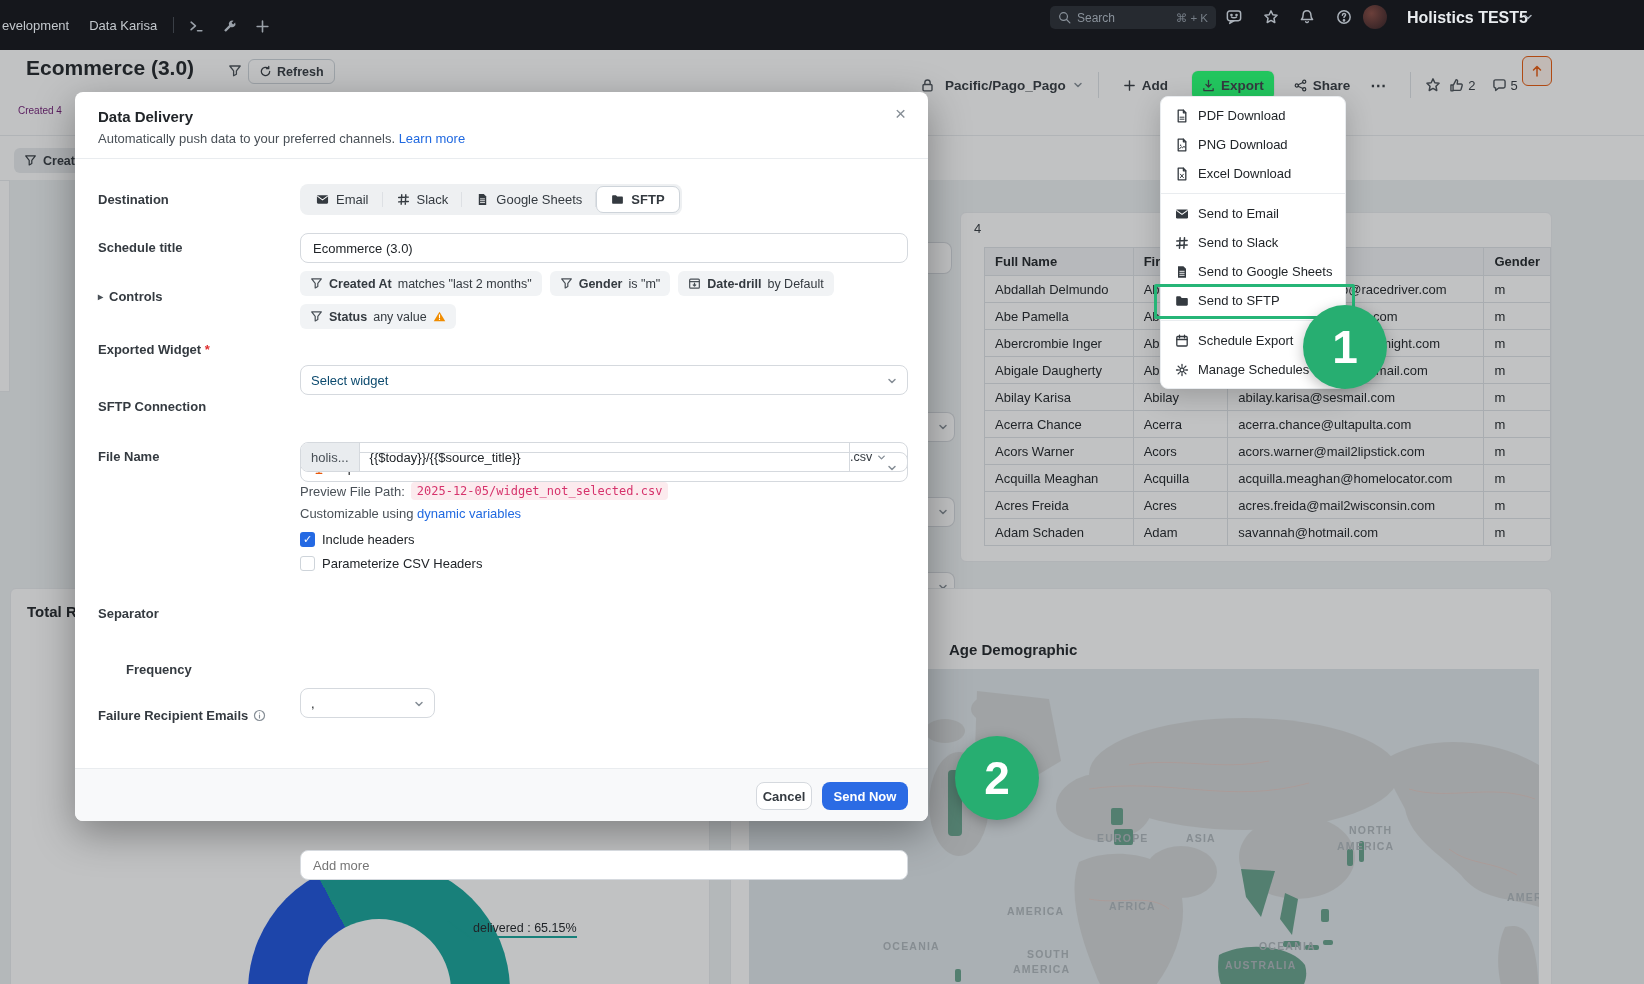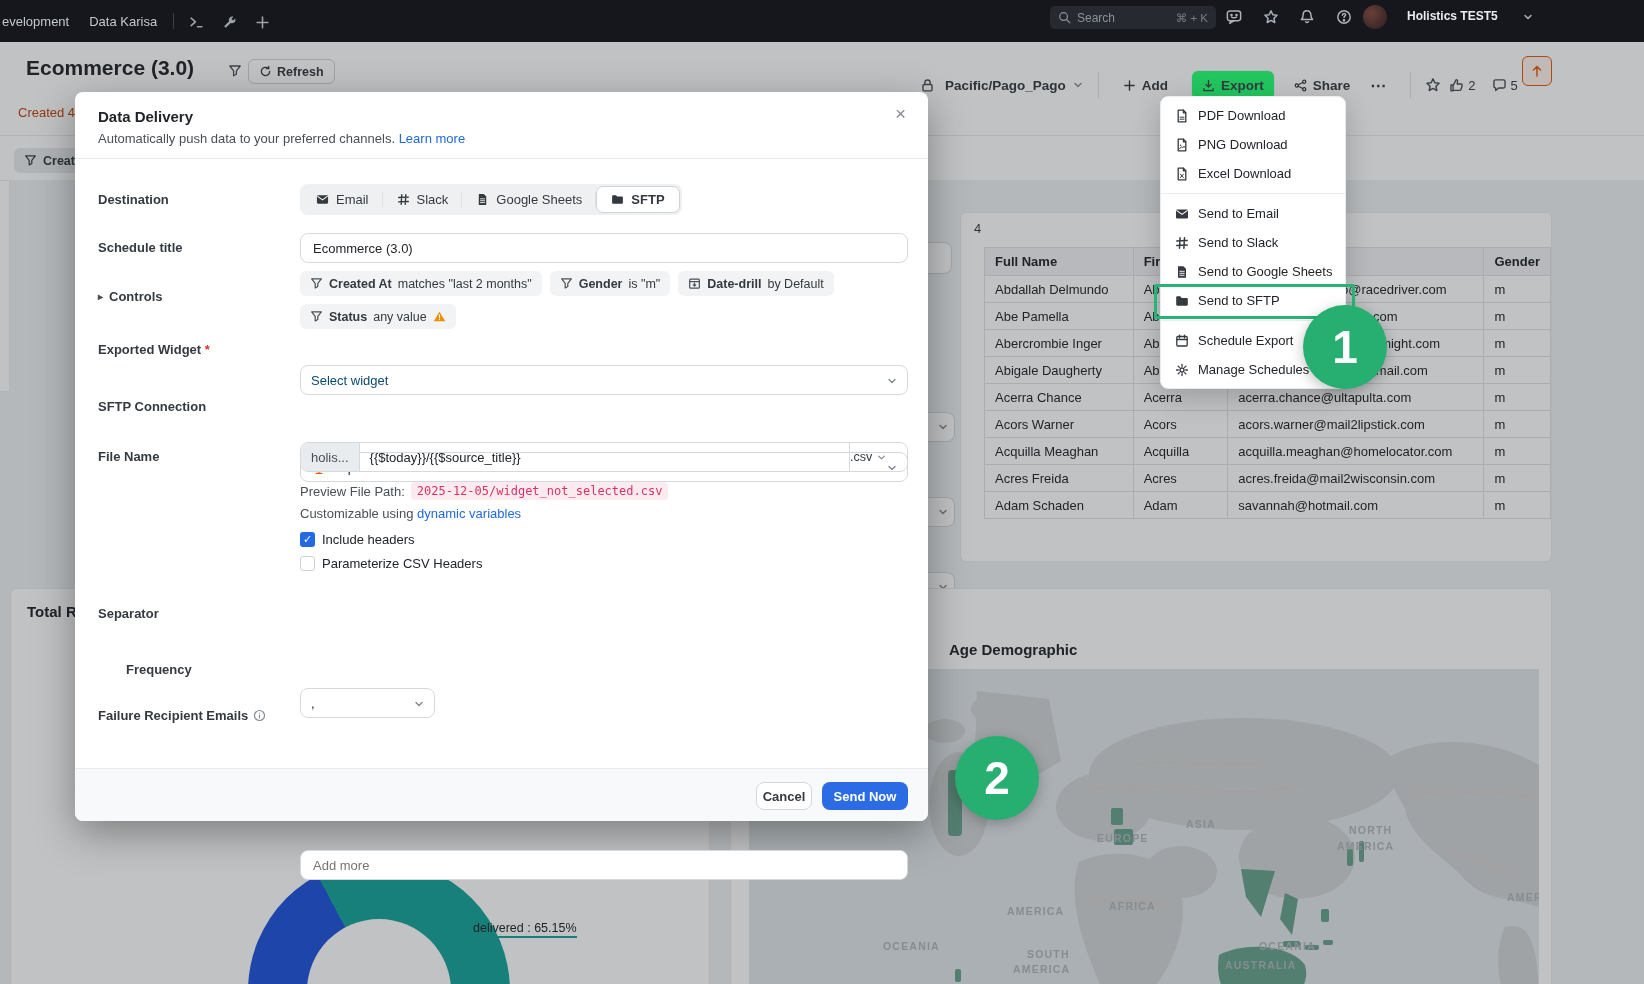--- a/index.html
+++ b/index.html
@@ -1,49 +1,49 @@
 <!DOCTYPE html>
 <html><head>
 <meta charset="utf-8">
 <style>
   html,body{margin:0;padding:0;background:#3a3e44;font-family:"Liberation Sans",sans-serif;}
   *{box-sizing:border-box;}
   .screen{position:relative;width:1644px;height:984px;overflow:hidden;background:#eef1f3;}
 
   
-  .navbar{position:absolute;top:0;left:0;right:0;height:42px;background:#15171c;display:flex;align-items:center;z-index:16;}
+  .navbar{position:absolute;top:0;left:0;right:0;height:50px;background:#15171c;display:flex;align-items:center;z-index:16;}
   .nav-left{display:flex;align-items:center;gap:0;color:#c3c8cd;font-size:13px;}
   .nav-item{padding:0 10px;cursor:pointer;}
   .nav-item:first-child{padding-left:2px;}
   .nav-sep{width:1px;height:16px;background:#3a3f46;margin:0 6px;}
   .nav-ic{width:15px;height:15px;display:inline-block;color:#9aa1a9;margin:0 9px;position:relative;top:1px;}
   .search-box{position:absolute;left:1050px;top:6px;width:166px;height:23px;background:#262a30;border-radius:5px;display:flex;align-items:center;padding:0 8px;color:#8a929b;font-size:12px;gap:6px;}
   .search-box .sc{margin-left:auto;color:#767e87;font-size:11.5px;}
   .nav-right-ic{position:absolute;top:9px;width:16px;height:16px;color:#aab1b9;}
   .avatar{position:absolute;left:1363px;top:5px;width:24px;height:24px;border-radius:50%;background:radial-gradient(circle at 35% 35%,#6b3f3a,#2a1e22);}
-  .account{position:absolute;left:1407px;top:9px;color:#e9ecef;font-size:12px;font-weight:bold;}
+  .account{position:absolute;left:1407px;top:9px;color:#e9ecef;font-size:16px;font-weight:bold;}
   .nav-chev{position:absolute;left:1522px;top:11px;width:12px;height:12px;color:#aab1b9;}
 
   
   .page{position:absolute;top:34px;left:0;right:0;bottom:0;background:#eef1f3;}
   .header-band{position:absolute;top:0;left:0;right:0;height:146px;background:#fff;}
   .page-title{position:absolute;left:26px;top:22px;font-size:21px;font-weight:bold;color:#212529;}
   .title-funnel{position:absolute;left:228px;top:30px;width:14px;height:14px;color:#495057;}
   .btn-refresh{position:absolute;left:248px;top:25px;height:25px;border:1px solid #ced4da;border-radius:6px;background:#fff;display:flex;align-items:center;gap:5px;padding:0 10px;font-size:12.5px;font-weight:bold;color:#343a40;}
   .btn-refresh .ic{width:13px;height:13px;}
   .hdr-right{position:absolute;top:36px;left:920px;height:30px;display:flex;align-items:center;color:#343a40;}
   .hr-ic{width:15px;height:15px;color:#495057;}
   .tz{font-size:13.5px;font-weight:bold;margin:0 6px 0 10px;}
   .vsep{width:1px;height:26px;background:#dee2e6;margin:0 14px;}
   .hdr-btn{display:flex;align-items:center;gap:6px;font-size:13.5px;font-weight:bold;color:#343a40;padding:0 10px;height:29px;border-radius:6px;}
   .btn-export{position:relative;z-index:25;background:#22c55e;box-shadow:0 0 0 1px rgba(0,0,0,0.04);}
   .kudos{display:flex;align-items:center;gap:4px;font-size:13px;margin:0 8px;}
   .btn-up{position:absolute;left:1522px;top:22px;width:30px;height:30px;border:1.5px solid #e8590c;border-radius:6px;color:#e8590c;display:flex;align-items:center;justify-content:center;background:#fff3ec;}
   .btn-up .ic{width:14px;height:14px;}
-  .created-line{position:absolute;left:18px;top:71px;font-size:13px;color:#c2410c;}
+  .created-line{position:absolute;left:18px;top:71px;font-size:10px;color:#701a75;}
   .hdr-divider{position:absolute;left:0;right:0;top:101px;height:1px;background:#e9ecef;}
   .filter-chip{position:absolute;left:14px;top:114px;height:25px;background:#e9ecef;border-radius:6px;display:flex;align-items:center;gap:6px;padding:0 10px;font-size:12.5px;font-weight:bold;color:#343a40;}
   .filter-chip .ic{width:13px;height:13px;}
   .left-strip{position:absolute;left:0;top:146px;width:10px;height:212px;background:#fff;border:1px solid #e9ecef;border-left:none;}
 
   .card{position:absolute;background:#fff;border:1px solid #e9ecef;border-radius:6px;}
   .card-title{position:absolute;font-size:15px;font-weight:bold;color:#212529;}
 
   
   .table-card{left:960px;top:178px;width:592px;height:350px;}
@@ -326,20 +326,26 @@
             <tr>
               <td>Abercrombie Inger</td>
               <td>Abercrombie</td>
               <td>abercrombie.inger@mailmight.com</td>
               <td>m</td>
             </tr>
             <tr>
               <td>Abigale Daugherty</td>
               <td>Abigale</td>
               <td>abigale.daugherty@zoomail.com</td>
+              <td>m</td>
+            </tr>
+            <tr>
+              <td>Abilay Karisa</td>
+              <td>Abilay</td>
+              <td>abilay.karisa@sesmail.com</td>
               <td>m</td>
             </tr>
             <tr>
               <td>Acerra Chance</td>
               <td>Acerra</td>
               <td>acerra.chance@ultapulta.com</td>
               <td>m</td>
             </tr>
             <tr>
               <td>Acors Warner</td>
@@ -440,21 +446,21 @@
           <g stroke="#e3c6c0" stroke-width="0.8" fill="none">
             <path d="M340 120 C420 108,480 136,560 114"></path>
             <path d="M380 96 C430 88,470 102,520 92"></path>
             <path d="M660 120 C700 132,742 114,786 130"></path>
             <path d="M340 230 C370 236,400 224,420 240"></path>
             <path d="M700 180 C720 196,744 192,768 206"></path>
           </g>
         </svg>
         <div id="map-labels">
             <span class="map-label" style="left: 348px; top: 163px;">EUROPE</span>
-            <span class="map-label" style="left: 437px; top: 149px;">ASIA</span>
+            <span class="map-label" style="left: 437px; top: 163px;">ASIA</span>
             <span class="map-label" style="left: 360px; top: 231px;">AFRICA</span>
             <span class="map-label" style="left: 600px; top: 155px;">NORTH</span>
             <span class="map-label" style="left: 588px; top: 171px;">AMERICA</span>
             <span class="map-label" style="left: 258px; top: 236px;">AMERICA</span>
             <span class="map-label" style="left: 278px; top: 279px;">SOUTH</span>
             <span class="map-label" style="left: 264px; top: 294px;">AMERICA</span>
             <span class="map-label" style="left: 134px; top: 271px;">OCEANIA</span>
             <span class="map-label" style="left: 510px; top: 271px;">OCEANIA</span>
             <span class="map-label" style="left: 476px; top: 290px;">AUSTRALIA</span>
             <span class="map-label" style="left: 758px; top: 222px;">AMERIC</span>

